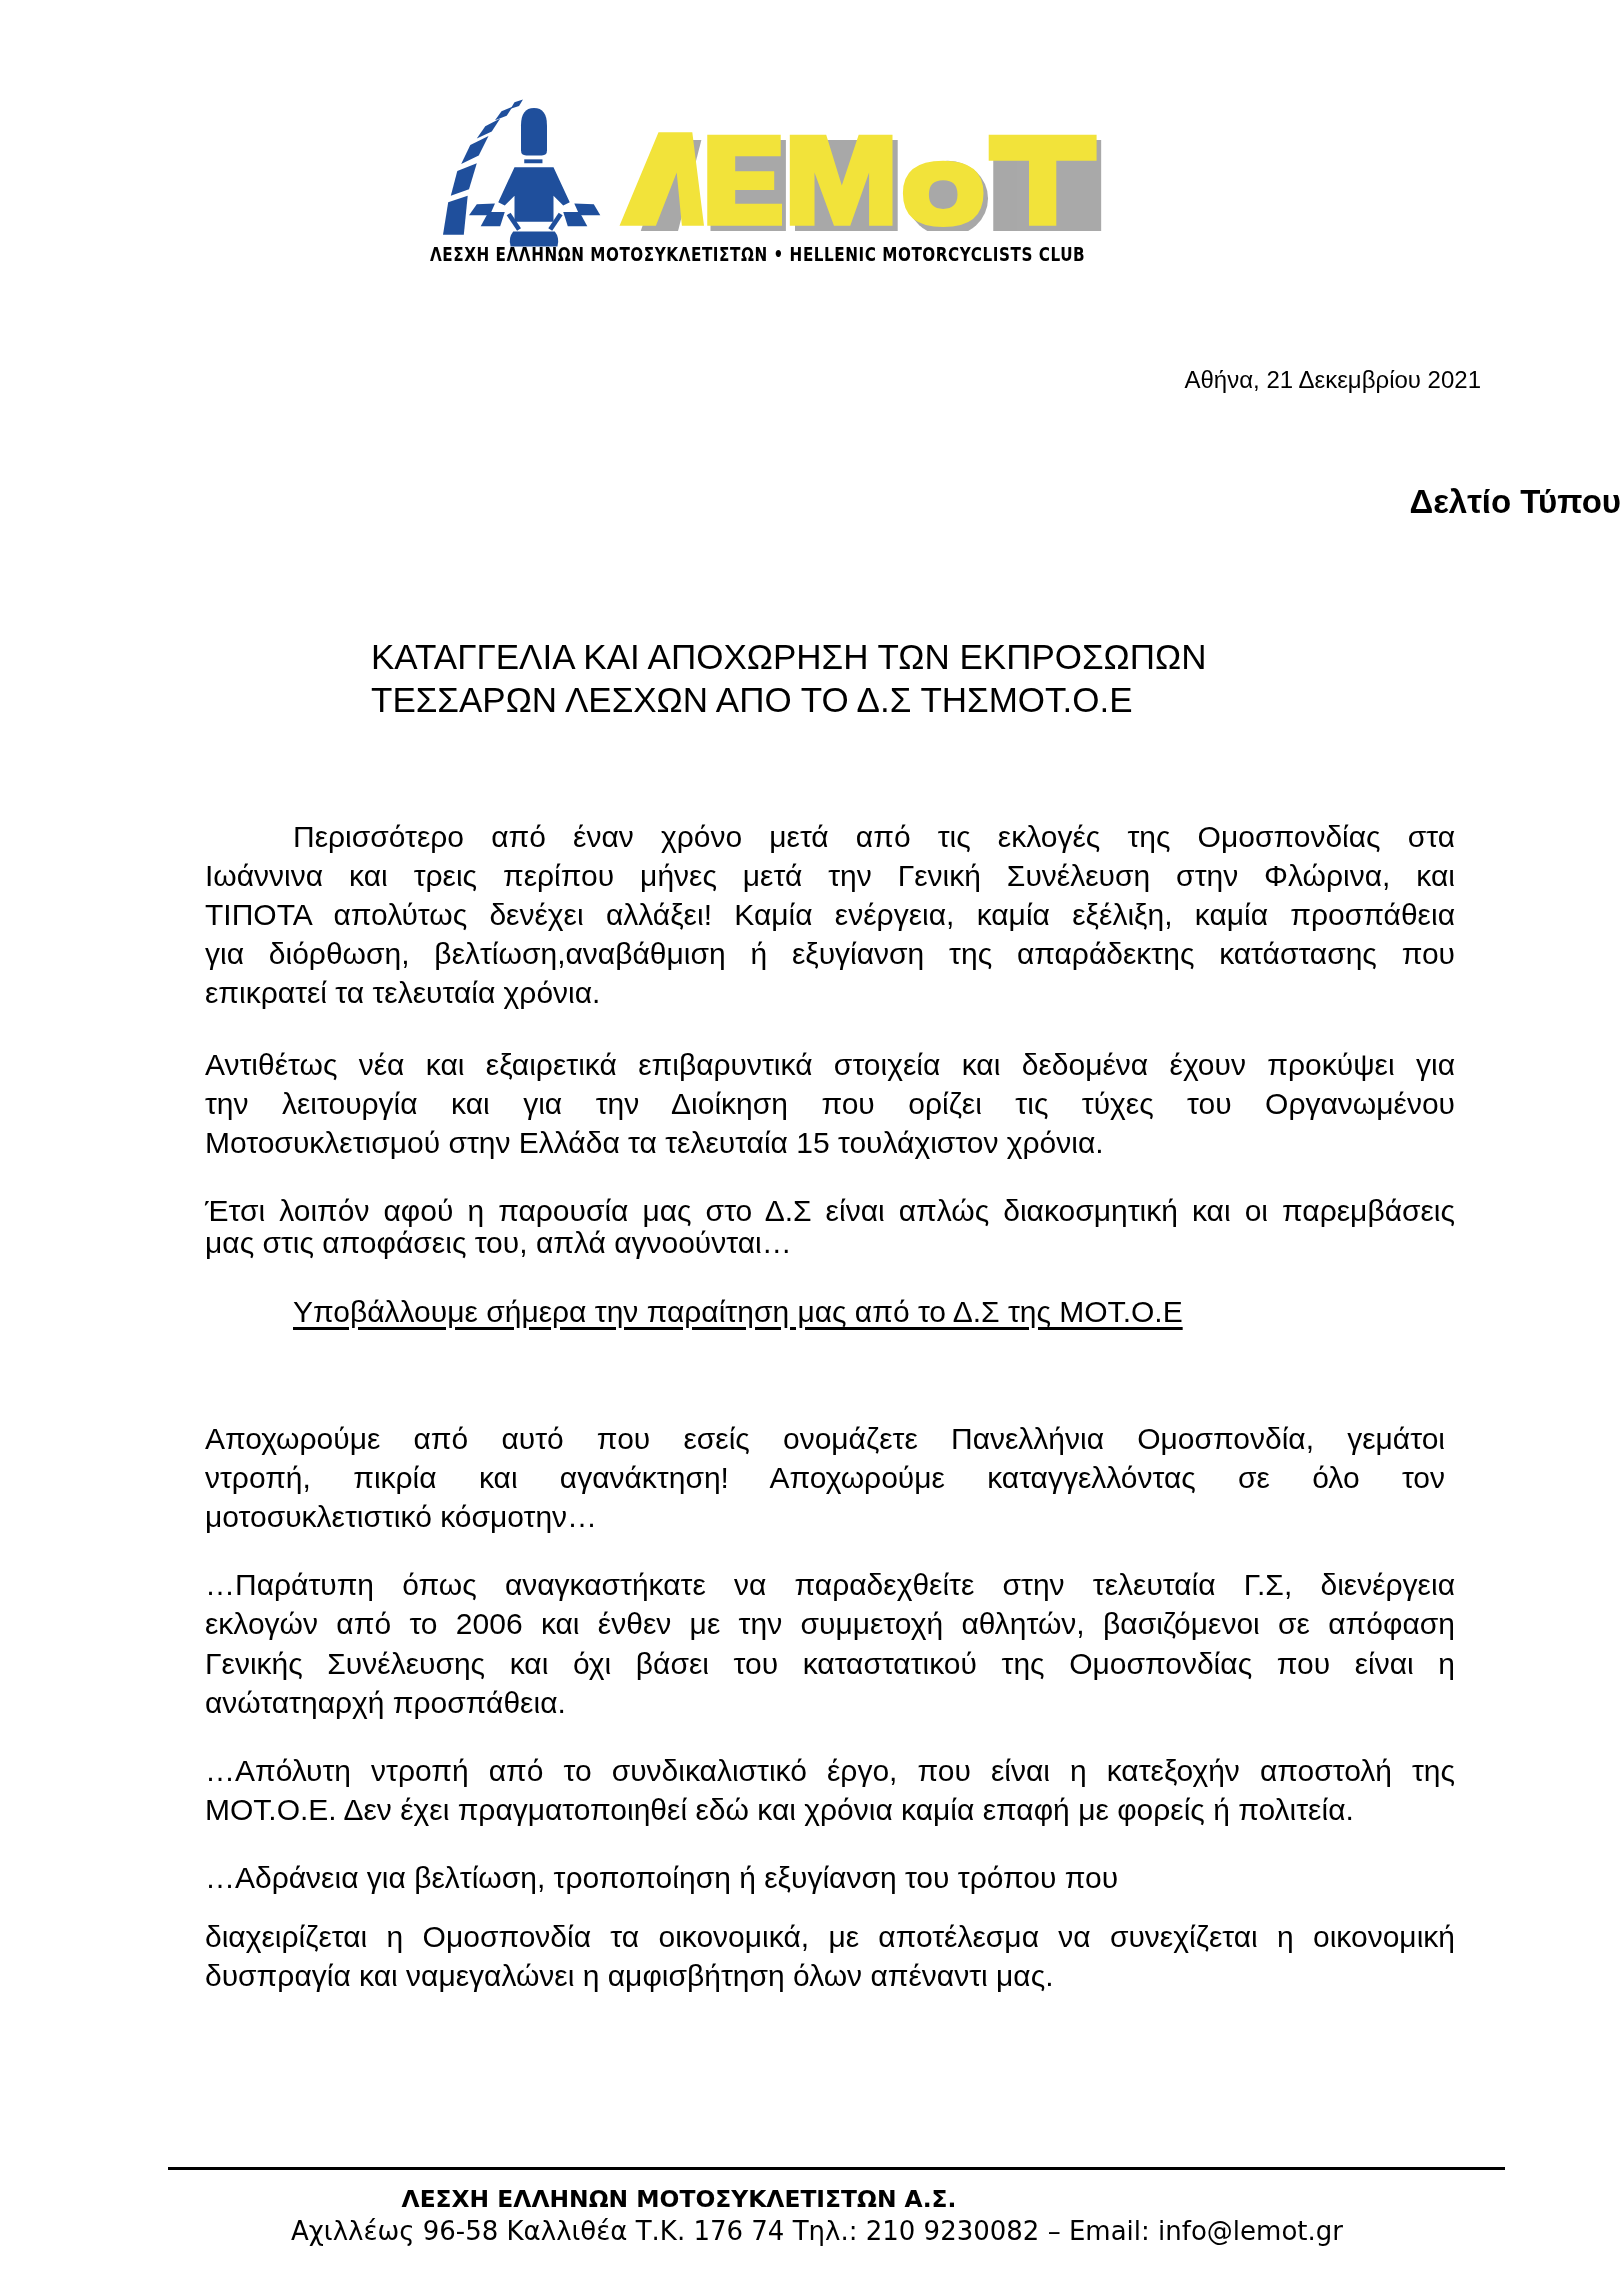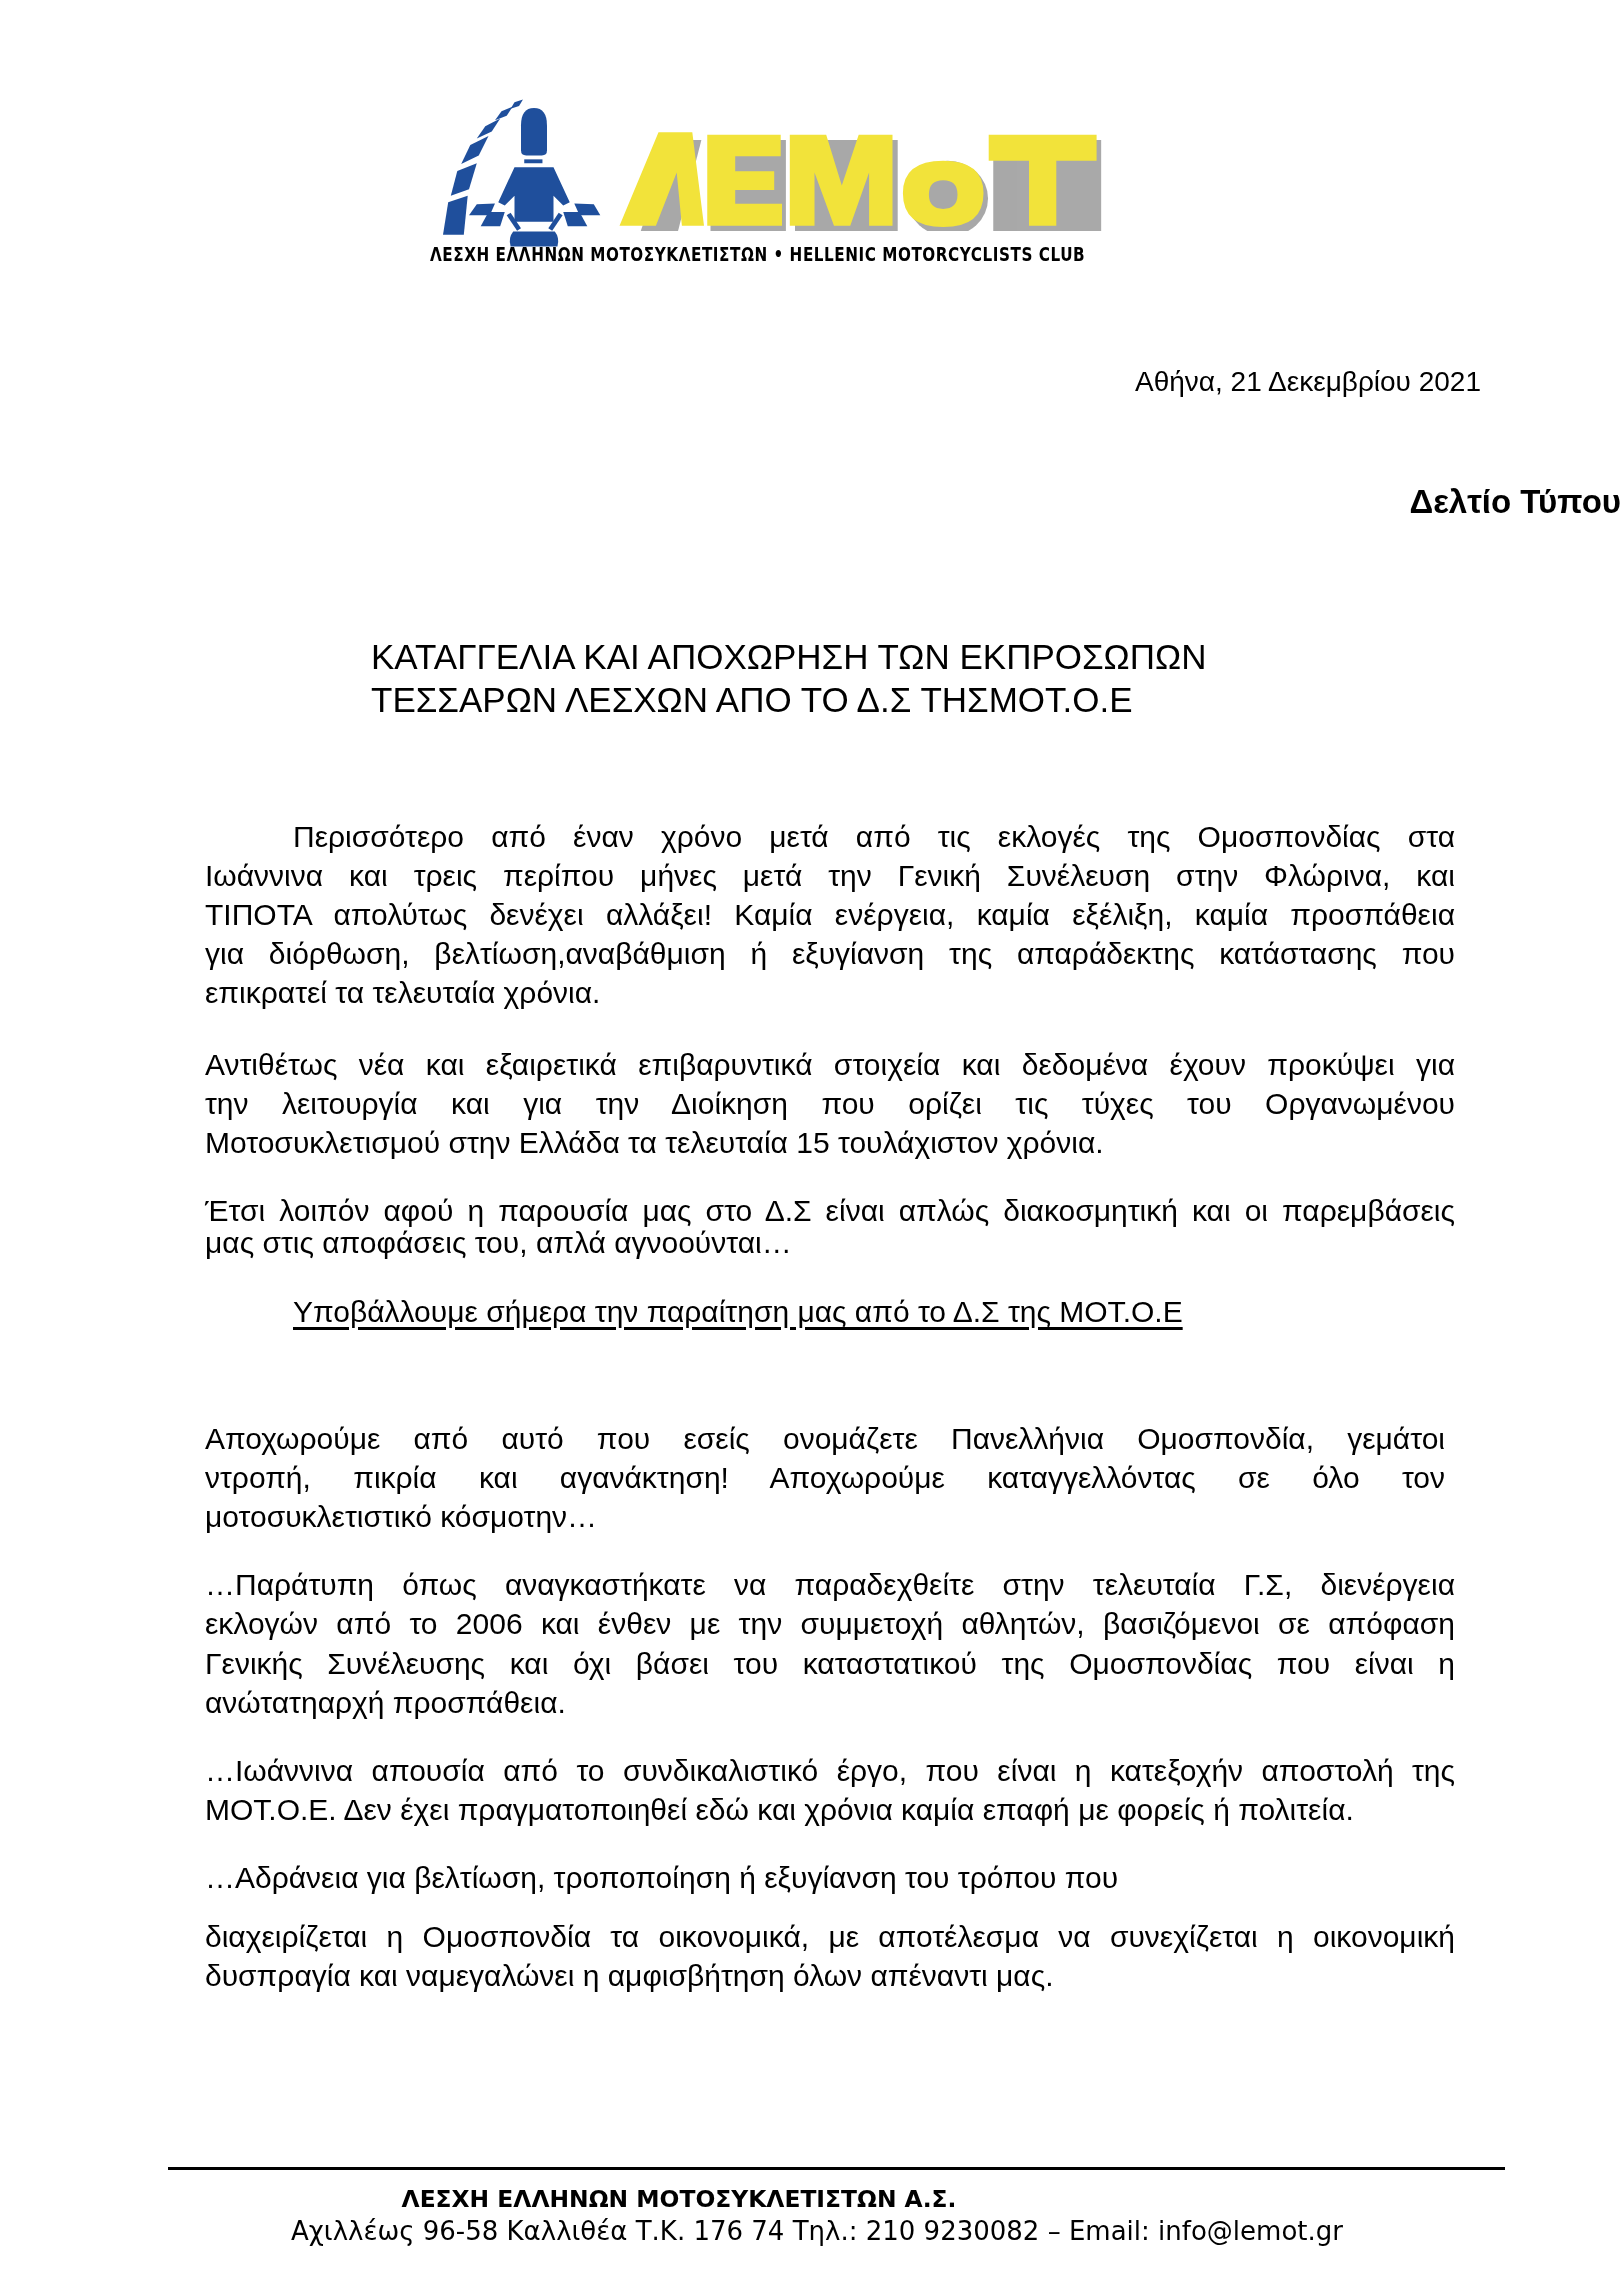--- a/index.html
+++ b/index.html
@@ -8,21 +8,21 @@
   .abs { position: absolute; }
 
   
   #logo { left: 430px; top: 98px; width: 684px; height: 163px; }
   #logo-mark { position: absolute; left: 0; top: 0; width: 182px; height: 150px; }
   #logo-word { position: absolute; left: 189px; top: 29px; width: 495px; height: 104px; }
   #logo-tagline { position: absolute; left: 0; top: 145px; width: 684px; text-align: left;
     font-family: "DejaVu Sans", sans-serif; font-weight: bold; font-size: 19.5px;
     letter-spacing: 0.7px; transform: scaleX(0.78); transform-origin: left center; white-space: nowrap; }
 
-  .date { right: 140px; top: 366px; font-size: 28px; white-space: nowrap; }
+  .date { right: 140px; top: 366px; font-size: 24px; white-space: nowrap; }
   .press-title { left: 0; width: 1621px; text-align: right; top: 483px; font-size: 33px; font-weight: bold; padding-left: 70px; box-sizing: border-box; }
   .headline { left: 371px; font-size: 35px; white-space: nowrap; }
   .headline.l1 { top: 637px; }
   .headline.l2 { top: 680px; }
 
   .line { position: absolute; font-size: 30px; white-space: nowrap; line-height: 1; }
   .just { left: 205px; width: 1250px; text-align: justify; text-align-last: justify; }
   .left { left: 205px; }
   .indent { left: 293px; width: 1162px; }
   .u { text-decoration: underline; text-decoration-thickness: 2.6px; text-underline-offset: 5.2px; }
@@ -125,21 +125,21 @@
   </div>
 
   <div>
     <div class="line just" style="top:1570px;">…Παράτυπη όπως αναγκαστήκατε να παραδεχθείτε στην τελευταία Γ.Σ,  διενέργεια</div>
     <div class="line just" style="top:1609px;">εκλογών από το 2006 και ένθεν με την συμμετοχή αθλητών, βασιζόμενοι σε απόφαση</div>
     <div class="line just" style="top:1649px;">Γενικής Συνέλευσης και όχι βάσει του καταστατικού της Ομοσπονδίας που είναι η</div>
     <div class="line left" style="top:1688px;">ανώτατηαρχή προσπάθεια.</div>
   </div>
 
   <div>
-    <div class="line just" style="top:1756px;">…Ιωάννινα απουσία από το συνδικαλιστικό έργο, που είναι η κατεξοχήν αποστολή της</div>
+    <div class="line just" style="top:1756px;">…Απόλυτη ντροπή από το συνδικαλιστικό έργο, που είναι η κατεξοχήν αποστολή της</div>
     <div class="line left" style="top:1795px;">ΜΟΤ.Ο.Ε. Δεν έχει πραγματοποιηθεί εδώ και χρόνια καμία επαφή με φορείς ή πολιτεία.</div>
   </div>
 
   <div class="line left" style="top:1863px;">…Αδράνεια για βελτίωση, τροποποίηση ή εξυγίανση του τρόπου που</div>
 
   <div>
     <div class="line just" style="top:1922px;">διαχειρίζεται η Ομοσπονδία τα οικονομικά, με αποτέλεσμα να συνεχίζεται η οικονομική</div>
     <div class="line left" style="top:1961px;">δυσπραγία και ναμεγαλώνει η αμφισβήτηση όλων απέναντι μας.</div>
   </div>
 </section>

